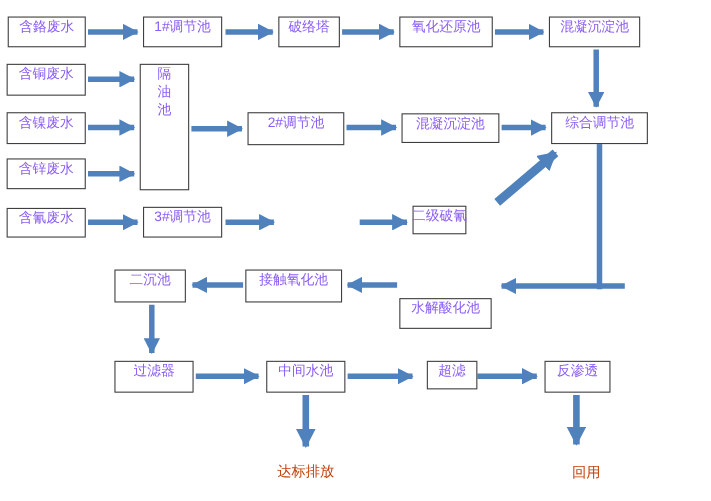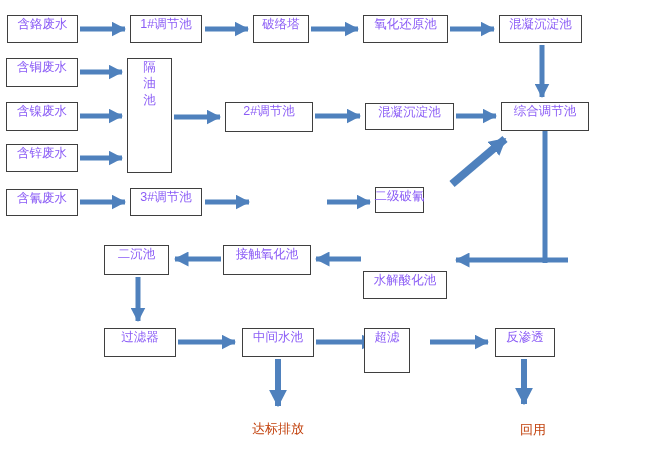--- a/index.html
+++ b/index.html
@@ -138,21 +138,21 @@
   <div class="box" style="left:363px;top:245px;width:84px;height:28px;margin-top:26px;">
       <span>水解酸化池</span>
     </div>
 
   <div class="box" style="left:104px;top:328px;width:72px;height:29px;">
       <span>过滤器</span>
     </div>
   <div class="box" style="left:242px;top:328px;width:72px;height:29px;">
       <span>中间水池</span>
     </div>
-  <div class="box" style="left:364px;top:328px;width:46px;height:45px;">
+  <div class="box" style="left:388px;top:328px;width:46px;height:26px;">
       <span>超滤</span>
     </div>
   <div class="box" style="left:495px;top:328px;width:60px;height:29px;">
       <span>反渗透</span>
     </div>
 
   <div class="freetext" style="left:246px;top:420px;width:64px;">达标排放</div>
   <div class="freetext" style="left:512px;top:421px;width:42px;">回用</div>
 
 </div>

